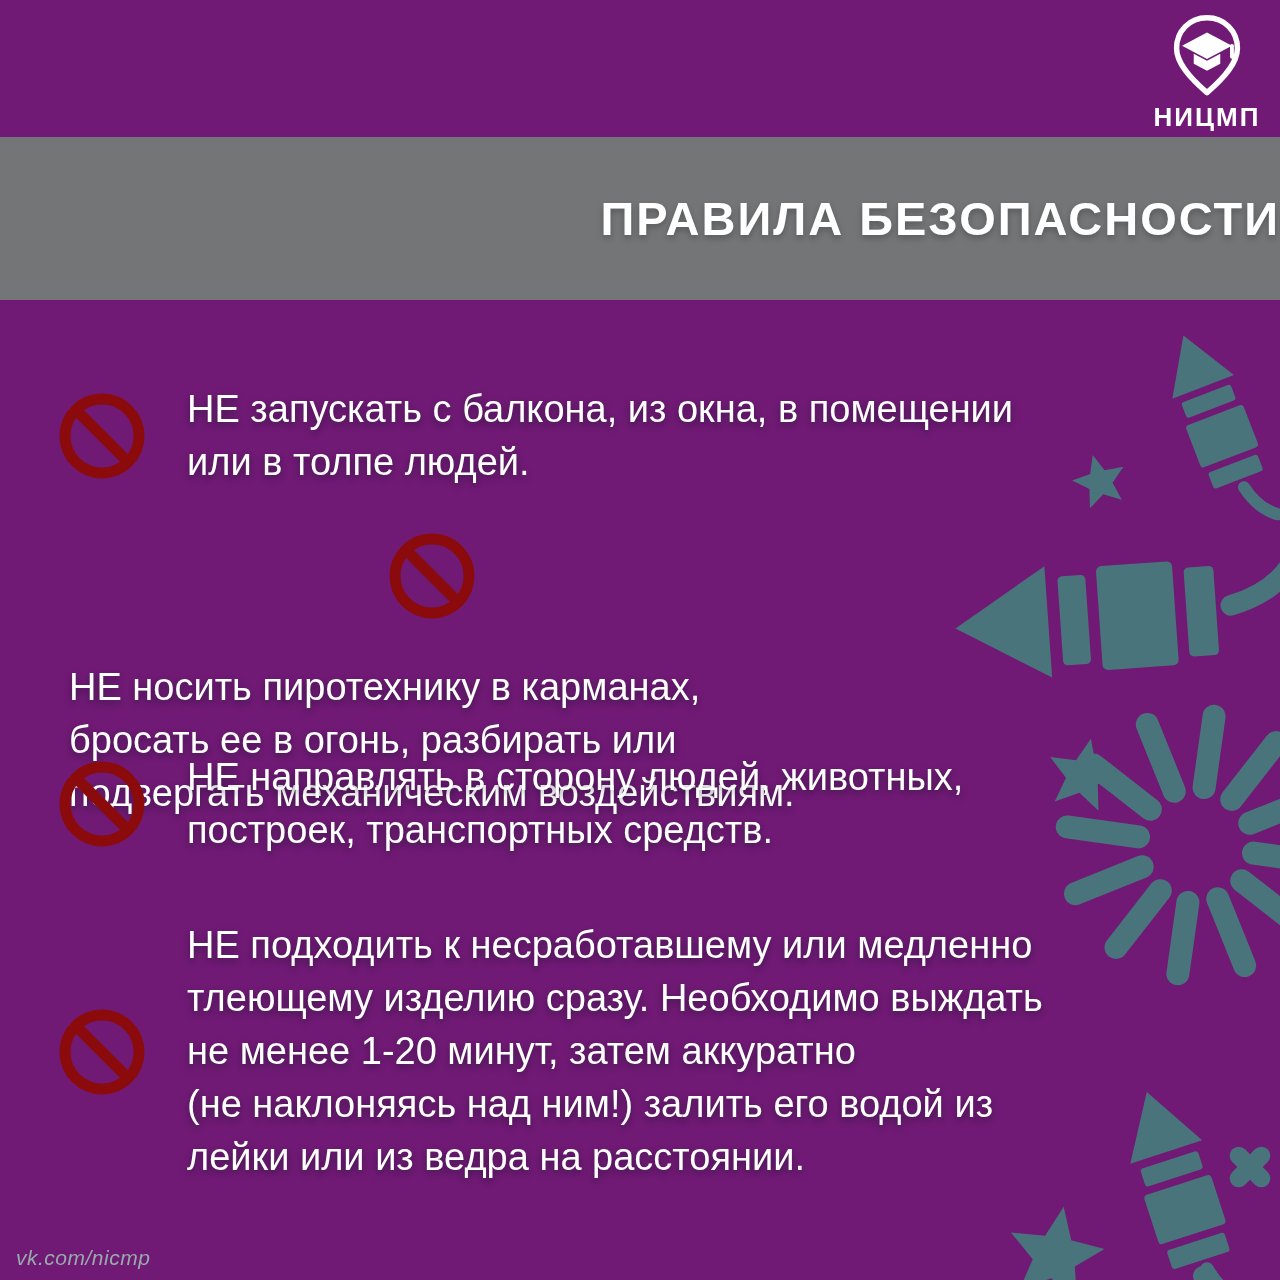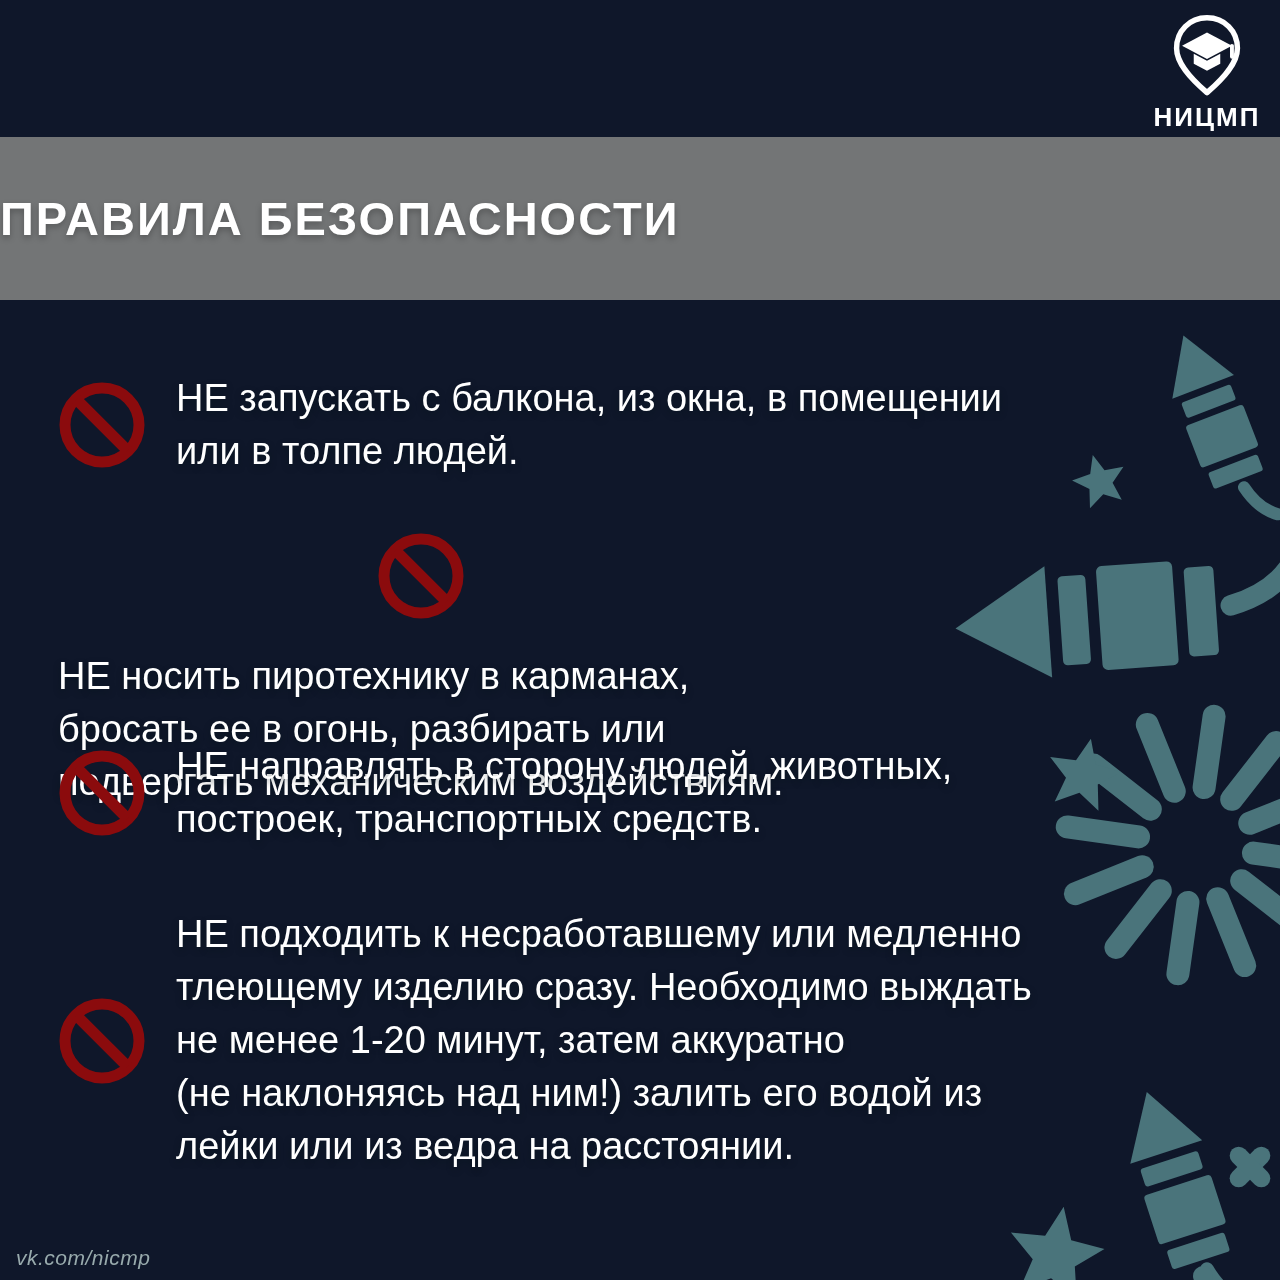--- a/index.html
+++ b/index.html
@@ -1,43 +1,43 @@
 <!DOCTYPE html>
 <html><head>
 <meta charset="utf-8">
 <style>
   html,body{margin:0;padding:0;background:#2E555C;}
   .canvas{
     position:relative;width:1280px;height:1280px;overflow:hidden;
-    background:#0f172a;font-family:"Liberation Sans",sans-serif;
+    background:#701a75;font-family:"Liberation Sans",sans-serif;
   }
   
   .decor{position:absolute;left:0;top:0;width:1280px;height:1280px;}
   .decor .fill{fill:#4A747B;}
   .decor .ray{stroke:#4A747B;stroke-width:23;stroke-linecap:round;fill:none;}
   .decor .tail{stroke:#4A747B;stroke-width:22;stroke-linecap:round;fill:none;}
   
   .logo{position:absolute;top:12px;right:8px;width:130px;text-align:center;color:#FFFFFF;}
   .logo svg{width:78px;height:88px;display:block;margin:0 auto;}
   .logo-text{font-size:26px;font-weight:bold;letter-spacing:2px;margin-top:2px;}
   
   .band{
     position:absolute;left:0;top:137px;width:1280px;height:163px;background:#737576;
-    display:flex;align-items:center;justify-content:flex-start;
+    display:flex;align-items:center;justify-content:flex-end;
   }
   .band h1{
     margin:0;color:#FFFFFF;font-size:47px;font-weight:700;letter-spacing:2px;
     text-shadow:0 3px 6px rgba(0,0,0,0.25);
   }
   
   .rule{position:absolute;left:58px;display:flex;align-items:center;gap:30px;}
   .rule .no-icon{flex:0 0 auto;width:88px;height:88px;}
   .rule .no-icon svg{width:88px;height:88px;display:block;}
   .rule p{
-    margin:0;color:#FFFFFF;font-size:38px;line-height:53px;white-space:pre-line;
+    margin:11px;color:#FFFFFF;font-size:38px;line-height:53px;white-space:pre-line;
     text-shadow:0 3px 7px rgba(5,20,25,0.45);
   }
   .r1{top:372px;}
   .r2{top:532px;flex-direction:column;}
   .r3{top:740px;}
   .r4{top:908px;}
   
   .watermark{position:absolute;left:16px;bottom:10px;color:#98AAAC;font-size:21px;letter-spacing:0.5px;font-style:italic;}
 </style>
 </head>

